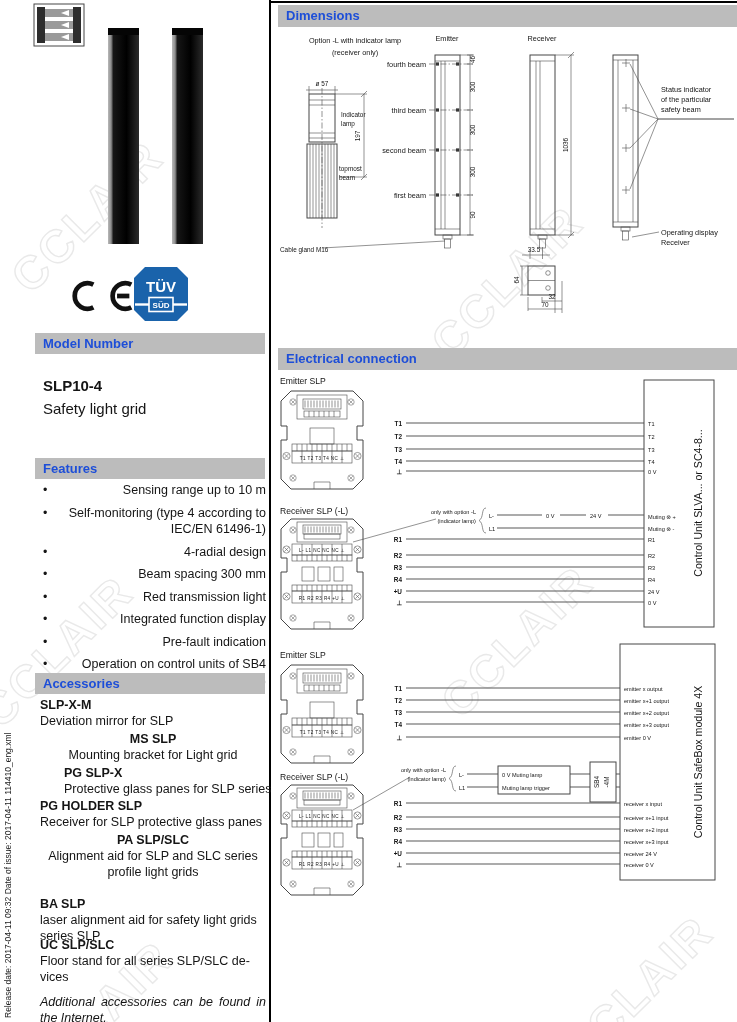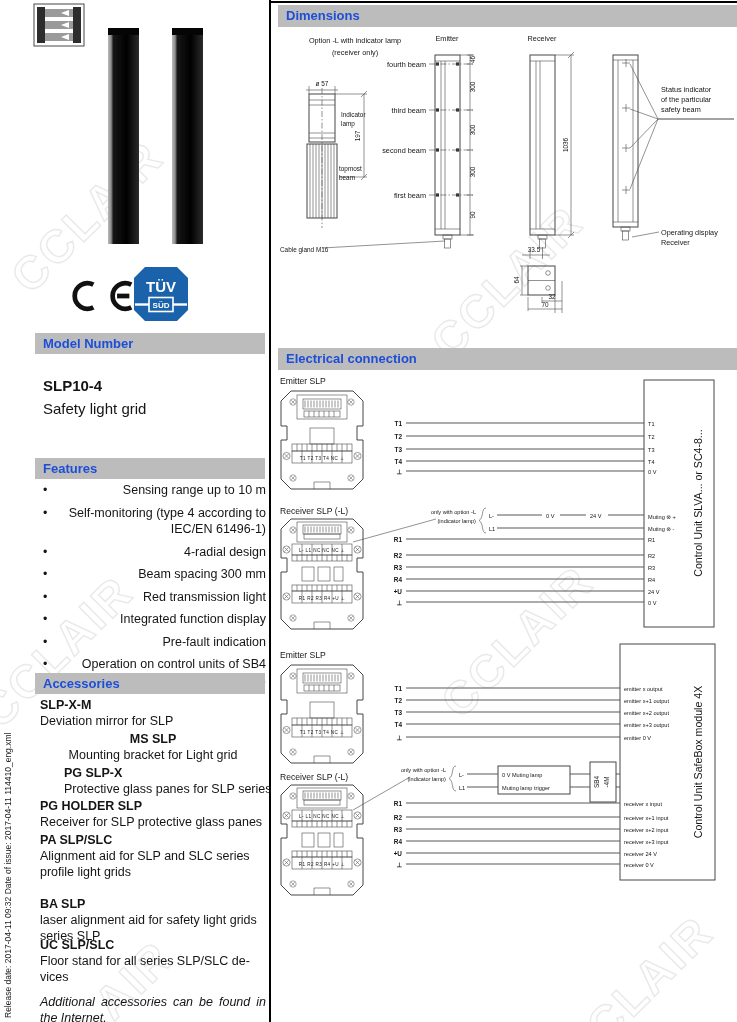--- a/index.html
+++ b/index.html
@@ -117,21 +117,21 @@
     <div>Mounting bracket for Light grid</div>
   </div>
   <div class="acc" style="top:765px;margin-left:24px;">
     <div class="nm">PG SLP-X</div>
     <div>Protective glass panes for SLP series</div>
   </div>
   <div class="acc" style="top:798px;">
     <div class="nm">PG HOLDER SLP</div>
     <div>Receiver for SLP protective glass panes</div>
   </div>
-  <div class="acc" style="top:832px;">
+  <div class="acc" style="top:832px;text-align:center;">
     <div class="nm">PA SLP/SLC</div>
     <div>Alignment aid for SLP and SLC series profile light grids</div>
   </div>
   <div class="acc" style="top:896px;">
     <div class="nm">BA SLP</div>
     <div>laser alignment aid for safety light grids series SLP</div>
   </div>
   <div class="acc" style="top:937px;">
     <div class="nm">UC SLP/SLC</div>
     <div>Floor stand for all series SLP/SLC de-vices</div>

